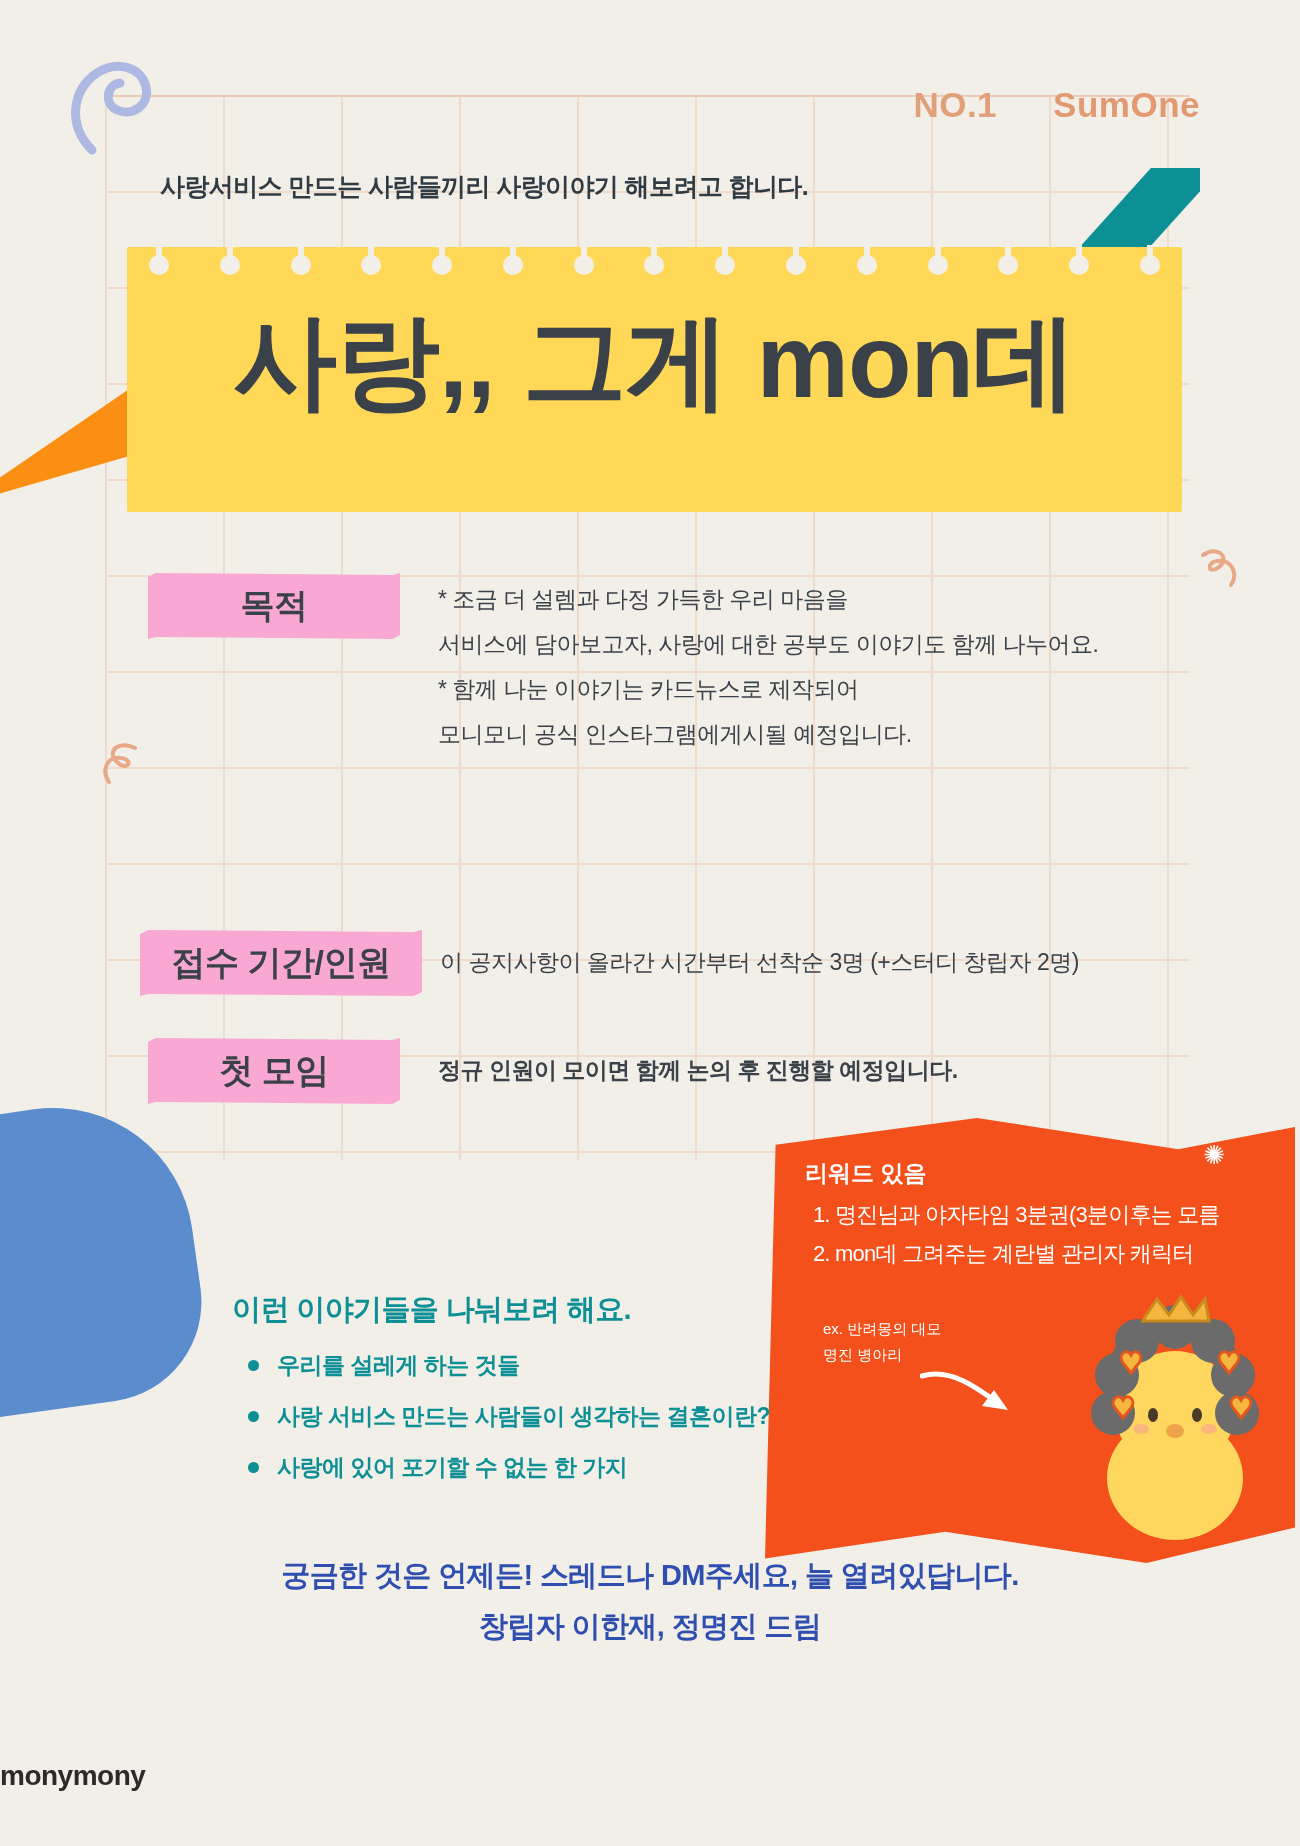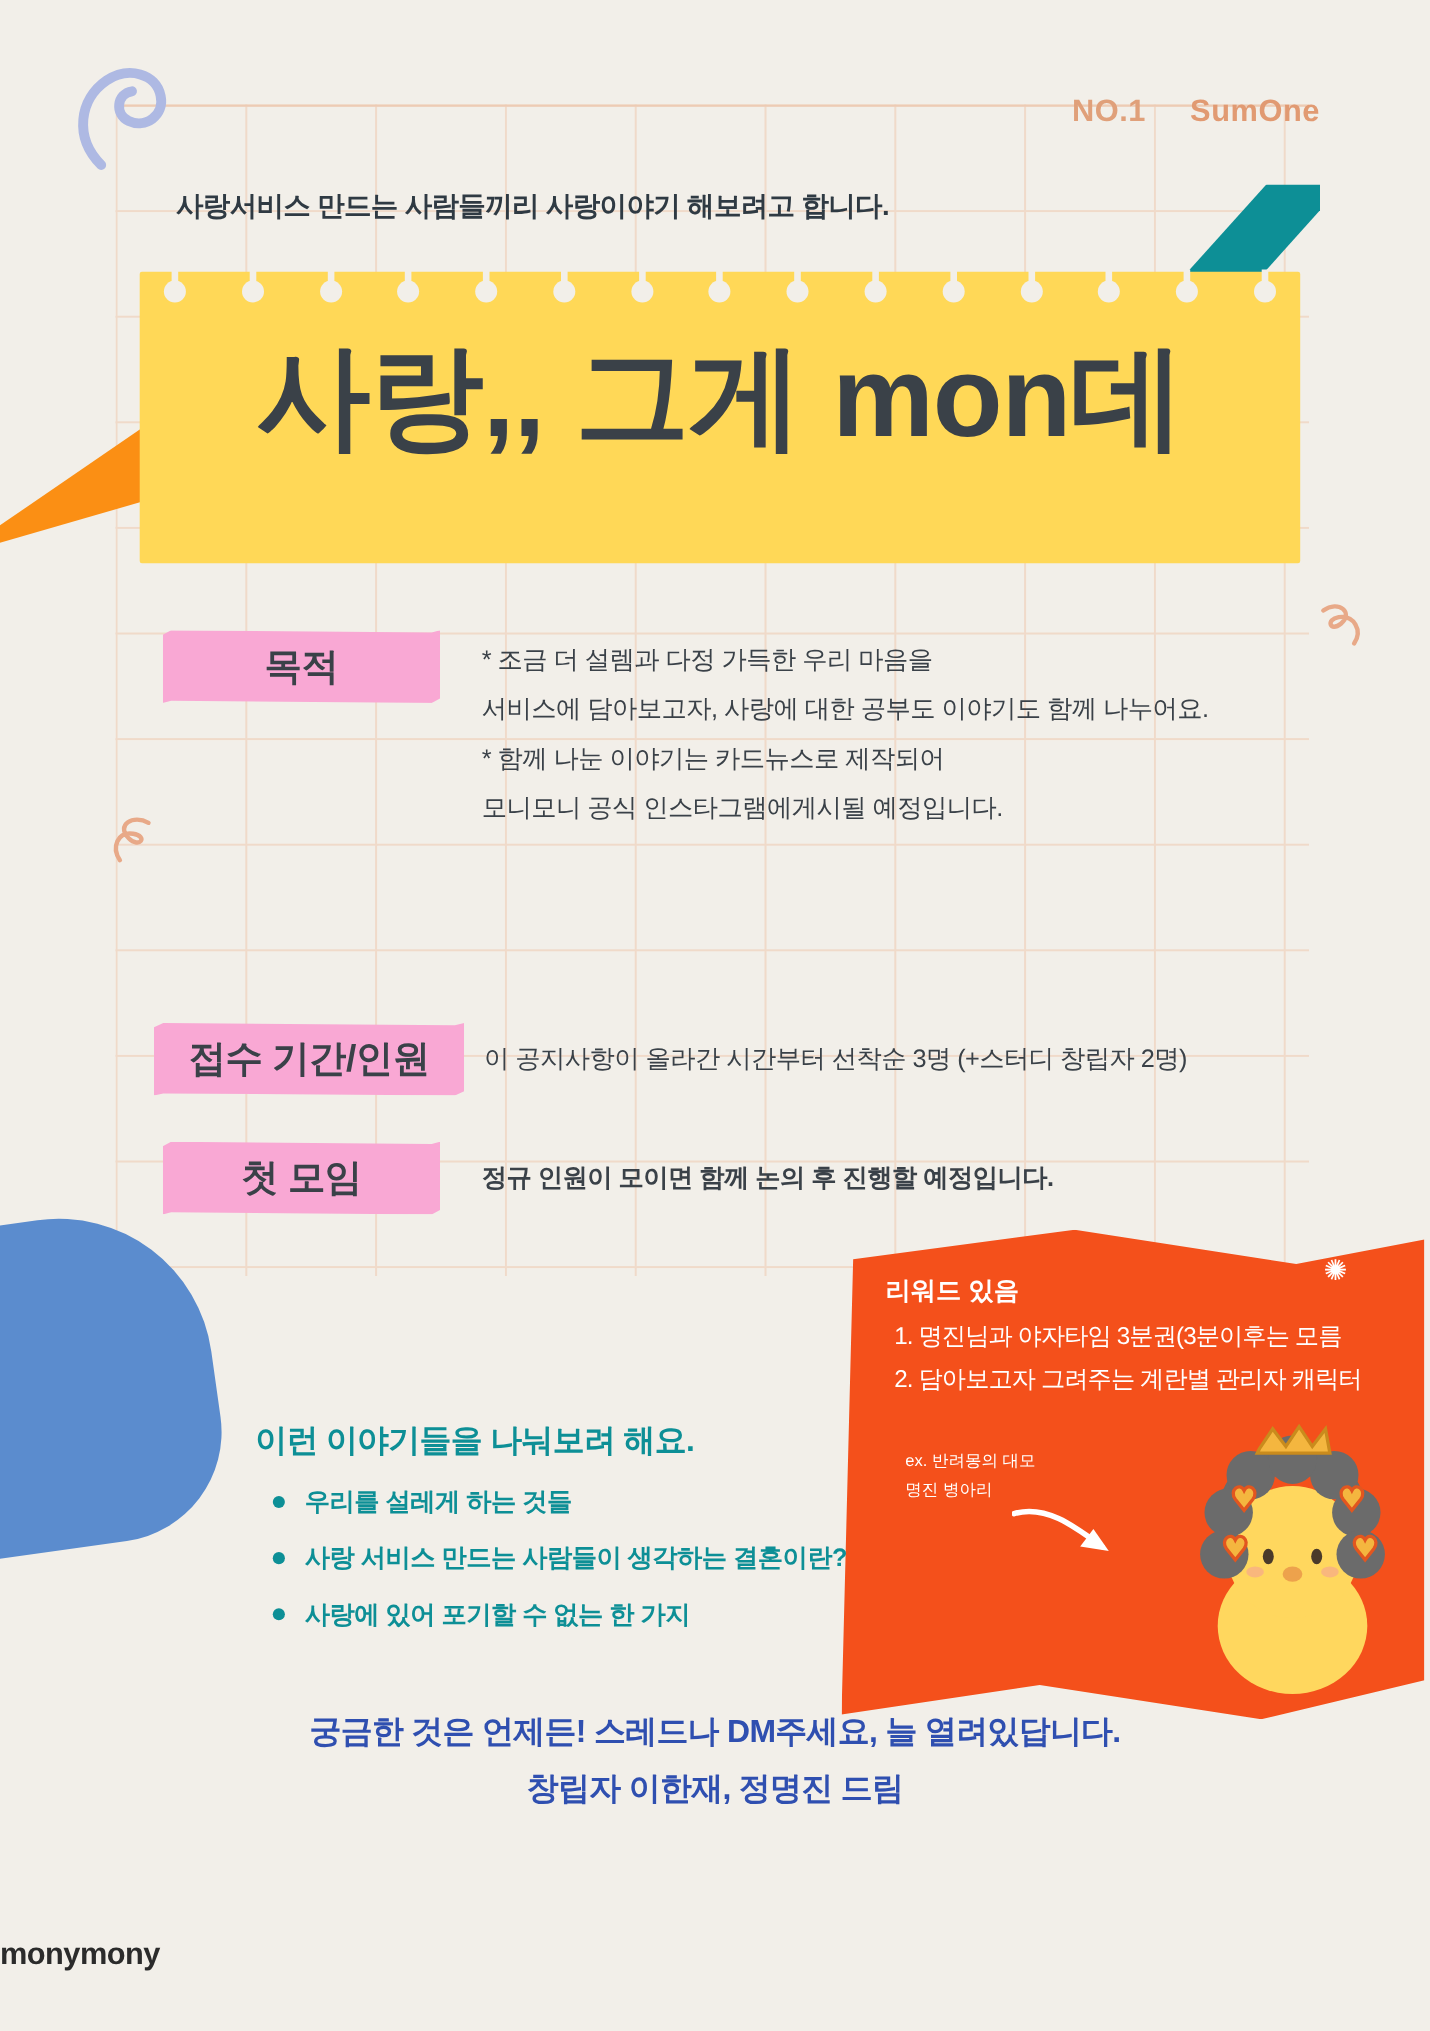--- a/index.html
+++ b/index.html
@@ -42,24 +42,24 @@
     height: 2px;
     background: #edcbb4;
   }
 
   
   .header-no {
     position: absolute;
     right: 100px;
     top: 48px;
     display: flex;
-    gap: 40px;
+    gap: 56px;
     align-items: baseline;
     color: #e0a07a;
-    font-size: 28px;
+    font-size: 35px;
     font-weight: bold;
     letter-spacing: 0.5px;
   }
   .header-no .brand { color: #e19a72; margin-top: 37px; }
 
   
   .subtitle {
     position: absolute;
     left: 160px;
     top: 170px;
@@ -408,21 +408,21 @@
   <div class="row row-first">
     <div class="tag">첫 모임</div>
     <div class="row-body">정규 인원이 모이면 함께 논의 후 진행할 예정입니다.</div>
   </div>
 
   <div class="red-card">
     <div class="red-sparkle">✺</div>
     <div class="r-title">리워드 있음</div>
     <ol>
       <li>명진님과 야자타임 3분권(3분이후는 모름</li>
-      <li>담아보고자 그려주는 계란별 관리자 캐릭터</li>
+      <li>mon데 그려주는 계란별 관리자 캐릭터</li>
     </ol>
     <div class="ex-note">
       <div>ex. 반려몽의 대모</div>
       <div>명진 병아리</div>
     </div>
     <div class="red-arrow">
       <svg width="110" height="60" viewBox="0 0 110 60">
         <path d="M2 8 C30 0 55 18 82 38" fill="none" stroke="#ffffff" stroke-width="5" stroke-linecap="round"></path>
         <path d="M62 38 L88 42 L74 22 Z" fill="#ffffff"></path>
       </svg>

